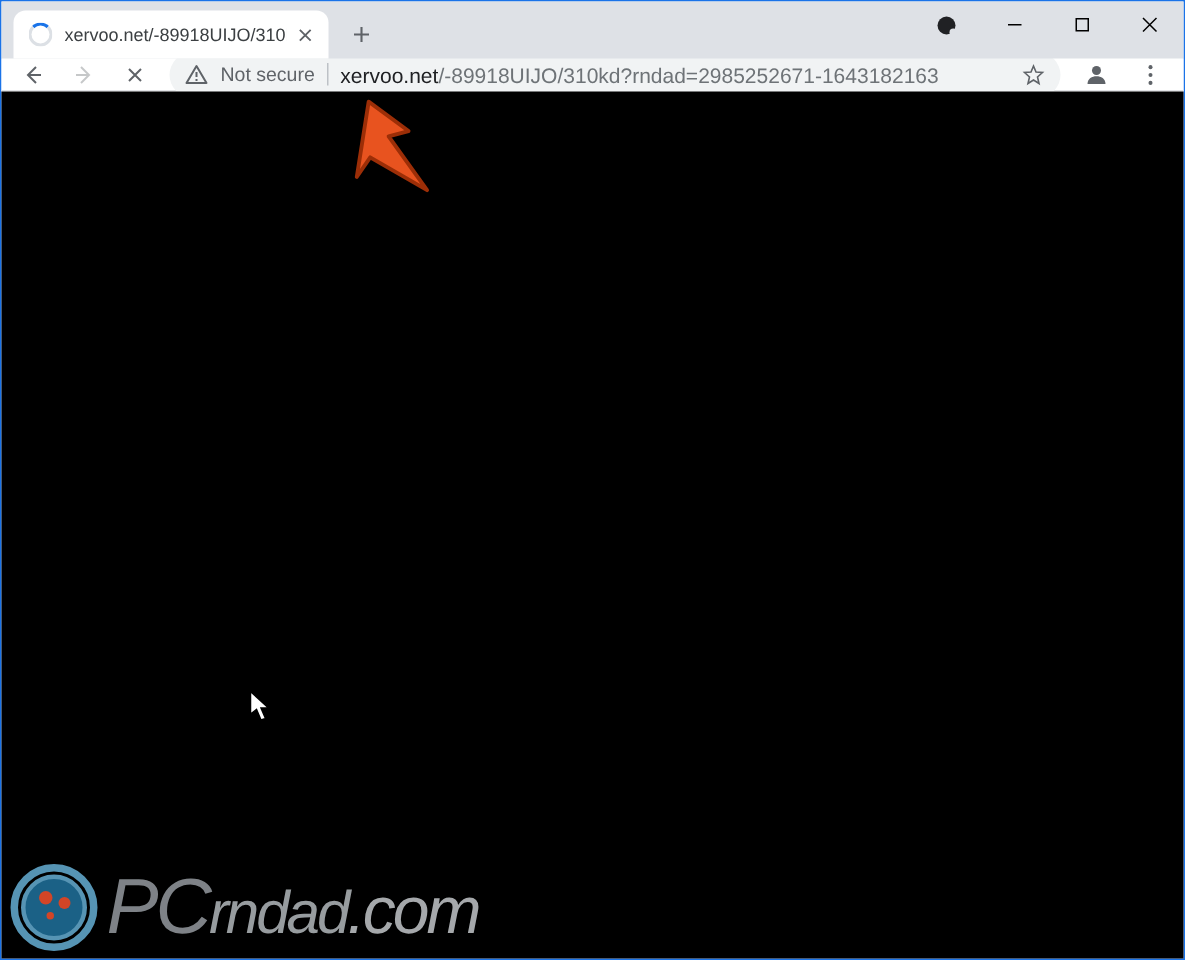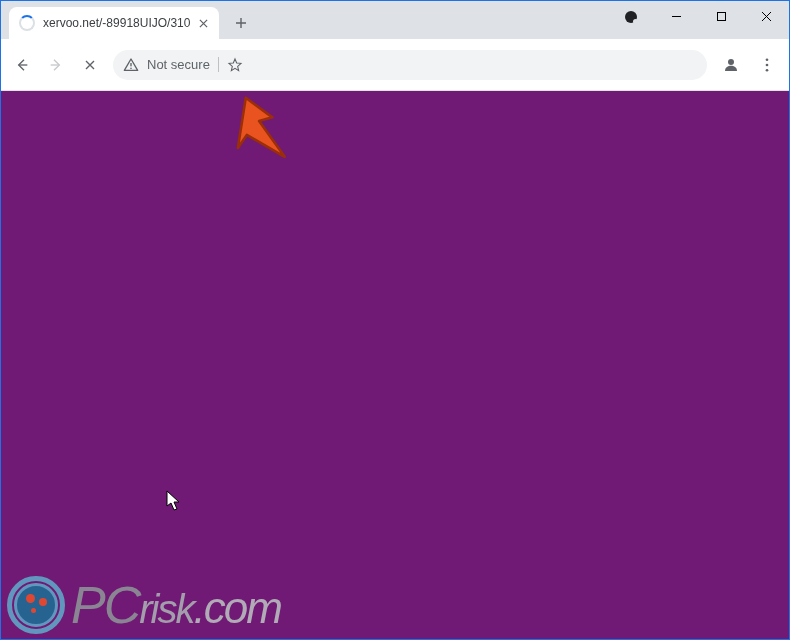--- a/index.html
+++ b/index.html
@@ -21,38 +21,38 @@
 
   .win-controls { position: absolute; right: 0; top: 0; height: 30px; display: flex; }
   .win-btn { width: 45px; height: 30px; display: flex; align-items: center; justify-content: center; }
   .win-btn svg { width: 11px; height: 11px; }
 
   .ext-indicator { position: absolute; right: 150px; top: 8px; width: 16px; height: 16px; display:flex; align-items:center; justify-content:center;}
   .ext-indicator .dot { width: 12px; height: 12px; background:#202124; border-radius:50%; position:relative;}
   .ext-indicator .dot::after { content:""; position:absolute; width:5px; height:5px; background:#dee1e6; border-radius:50%; bottom:-1px; right:-1px;}
 
   
-  .toolbar { height: 52px; background: #fff; border-bottom: 1px solid #e1e3e6; display: flex; align-items: center; padding: 0 6px; gap: 4px; }
+  .toolbar { height: 22px; background: #fff; border-bottom: 1px solid #e1e3e6; display: flex; align-items: center; padding: 0 6px; gap: 4px; }
   .nav-btn { width: 30px; height: 30px; display:flex; align-items:center; justify-content:center; border-radius:50%; }
   .nav-btn svg { width:16px; height:16px; }
   .nav-btn.disabled svg { opacity: .35; }
 
   .omnibox { flex: 1; height: 30px; background: #f1f3f4; border-radius: 15px; display:flex; align-items:center; padding: 0 10px; gap: 8px; margin: 0 4px; overflow:hidden;}
   .omnibox .sec-icon { width:16px; height:16px; flex-shrink:0; display:flex; align-items:center; justify-content:center;}
   .omnibox .sec-label { font-size: 13px; color:#5f6368; flex-shrink:0; white-space:nowrap; border-right: 1px solid #bdc1c6; padding-right: 8px; overflow:hidden; max-width: 78px;}
   .omnibox .url { font-size: 14px; white-space:nowrap; overflow:hidden; flex:1; display:flex;}
   .omnibox .url .host { color:#202124; }
   .omnibox .url .path { color:#6e7377; }
   .omnibox .star { width:16px; height:16px; flex-shrink:0;}
 
   .prof-btn, .menu-btn { width: 32px; height:32px; display:flex; align-items:center; justify-content:center; }
   .prof-btn svg, .menu-btn svg { width:18px; height:18px; }
 
   
-  .viewport { flex:1; background:#701a75; position: relative; }
+  .viewport { flex:1; background:#000000; position: relative; }
 
   
   .big-arrow { position:absolute; left: 212px; top: 2px; width: 86px; height: 86px; pointer-events:none; }
 
   
   .cursor { position:absolute; left: 165px; top: 399px; width: 16px; height: 22px; pointer-events:none; }
 
   
   .watermark { position:absolute; left: 6px; bottom: 4px; display:flex; align-items:center; gap: 6px; opacity: .9; }
   .wm-badge { width:58px; height:58px; position:relative; }
@@ -134,20 +134,24 @@
 
     <div class="omnibox">
       <span class="sec-icon">
         <svg viewBox="0 0 24 24">
             <path d="M12 3 L22 20 H2 Z" fill="none" stroke="#5f6368" stroke-width="2" stroke-linejoin="round"></path>
             <rect x="11" y="9" width="2" height="5" fill="#5f6368"></rect>
             <rect x="11" y="16" width="2" height="2" fill="#5f6368"></rect>
           </svg>
       </span>
       <span class="sec-label">Not secure</span>
+      <span class="url">
+        <span class="host">xervoo.net</span>
+          <span class="path">/-89918UIJO/310kd?rndad=2985252671-1643182163</span>
+      </span>
       <span class="star">
         <svg viewBox="0 0 24 24">
             <path d="M12 3 L14.5 9 L21 9.5 L16 14 L17.5 20.5 L12 17 L6.5 20.5 L8 14 L3 9.5 L9.5 9 Z" fill="none" stroke="#5f6368" stroke-width="1.6"></path>
           </svg>
       </span>
     </div>
 
     <div class="prof-btn">
       <svg viewBox="0 0 24 24">
           <circle cx="12" cy="8" r="4" fill="#5f6368"></circle>
@@ -176,19 +180,19 @@
     <div class="watermark">
       <div class="wm-badge">
         <div class="wm-outer"></div>
         <div class="wm-inner"></div>
         <div class="wm-dot1"></div>
         <div class="wm-dot2"></div>
         <div class="wm-dot3"></div>
       </div>
       <div class="wm-text">
         <span class="pc">PC</span>
-          <span class="risk">risk</span>
+          <span class="risk">rndad</span>
           <span class="com">.com</span>
       </div>
     </div>
 
   </div>
 </div>
 
 </body></html>

